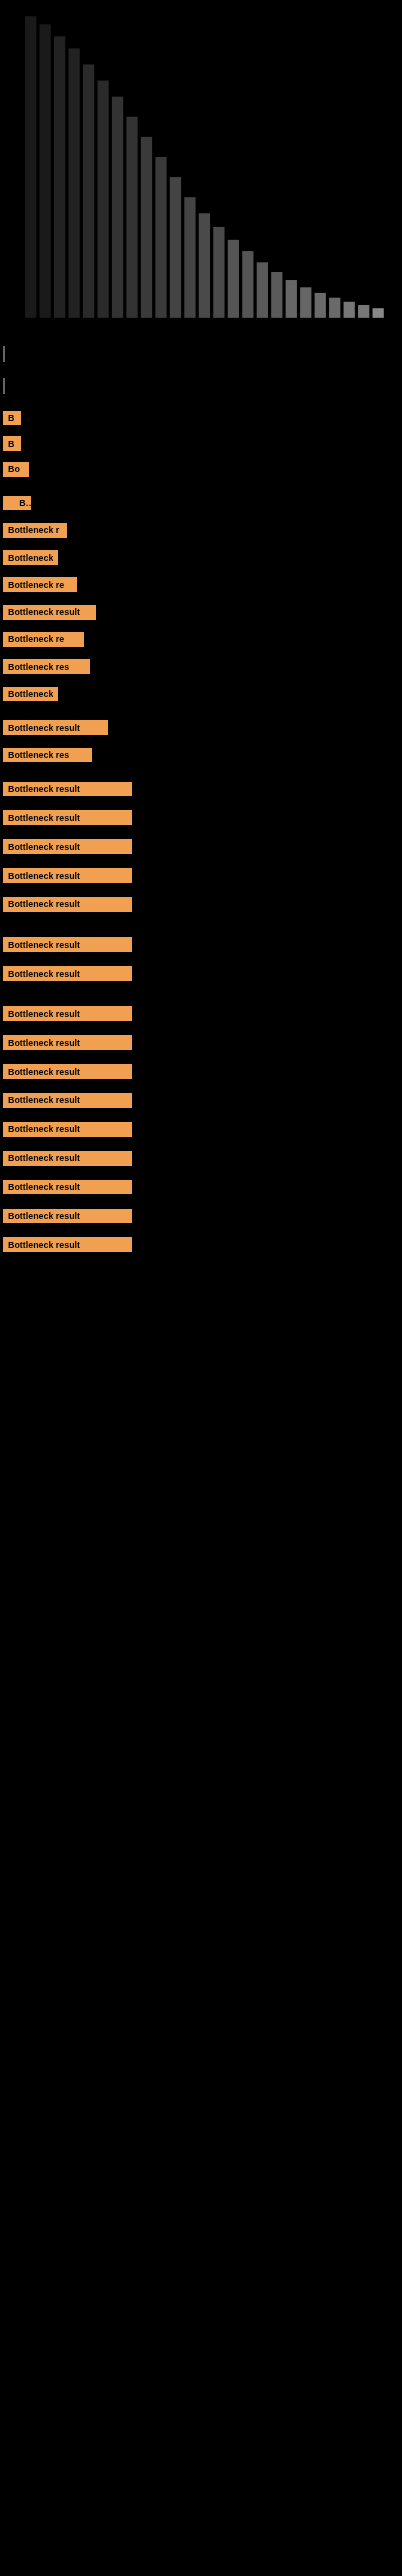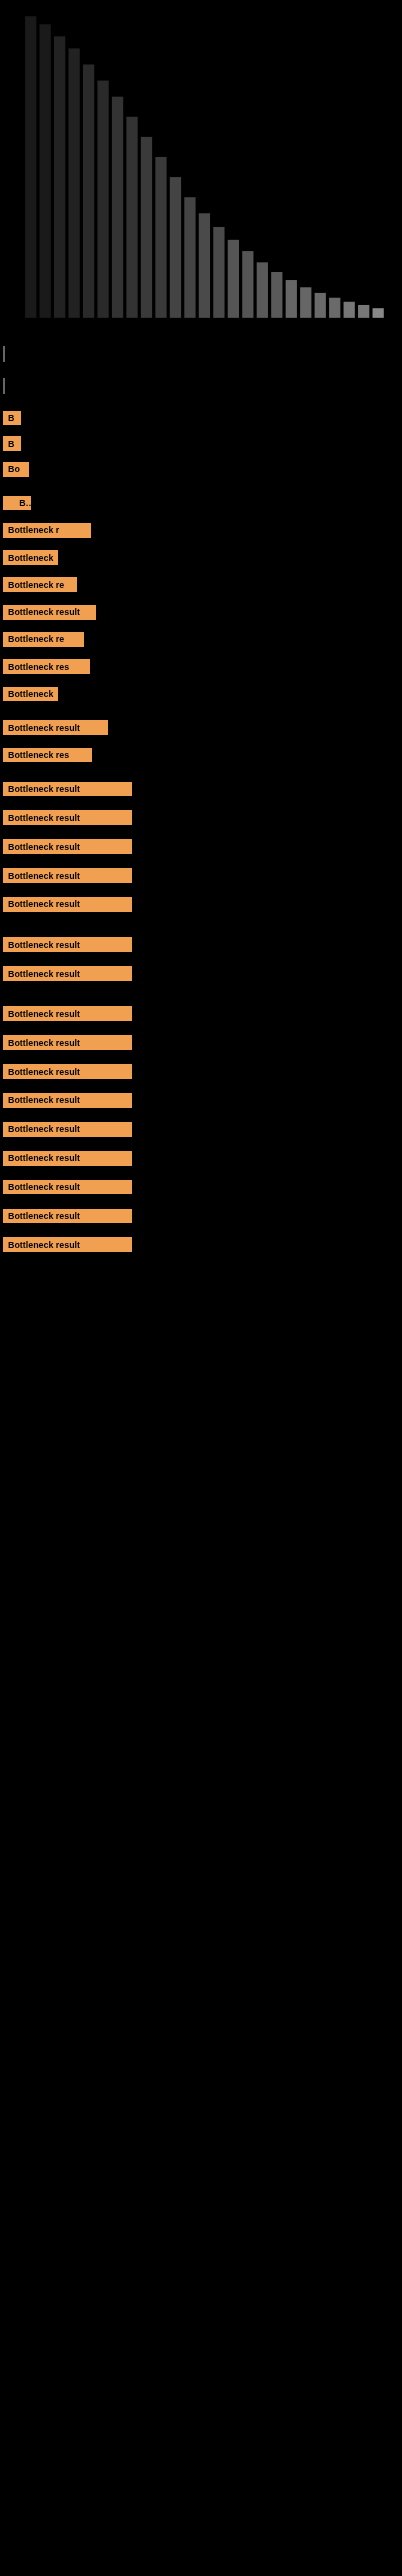--- a/index.html
+++ b/index.html
@@ -116,21 +116,21 @@
 
     <div class="result-row gap-small" style="margin-bottom:11px;">
       <span class="result-label label-sm">Bo</span>
     </div>
 
     <div class="result-row gap-small" style="margin-bottom:4.8px;">
       <span class="result-label" style="width:28px;padding-left:16px;">Bottl</span>
     </div>
 
     <div class="result-row gap-small" style="margin-bottom:4.8px;">
-      <span class="result-label" style="width:88px;">Bottleneck r</span>
+      <span class="result-label" style="width:64px;">Bottleneck r</span>
     </div>
 
     <div class="result-row gap-small" style="margin-bottom:4.8px;">
       <span class="result-label" style="width:55px;">Bottleneck</span>
     </div>
 
     <div class="result-row gap-small" style="margin-bottom:4.8px;">
       <span class="result-label" style="width:74px;">Bottleneck re</span>
     </div>
 

